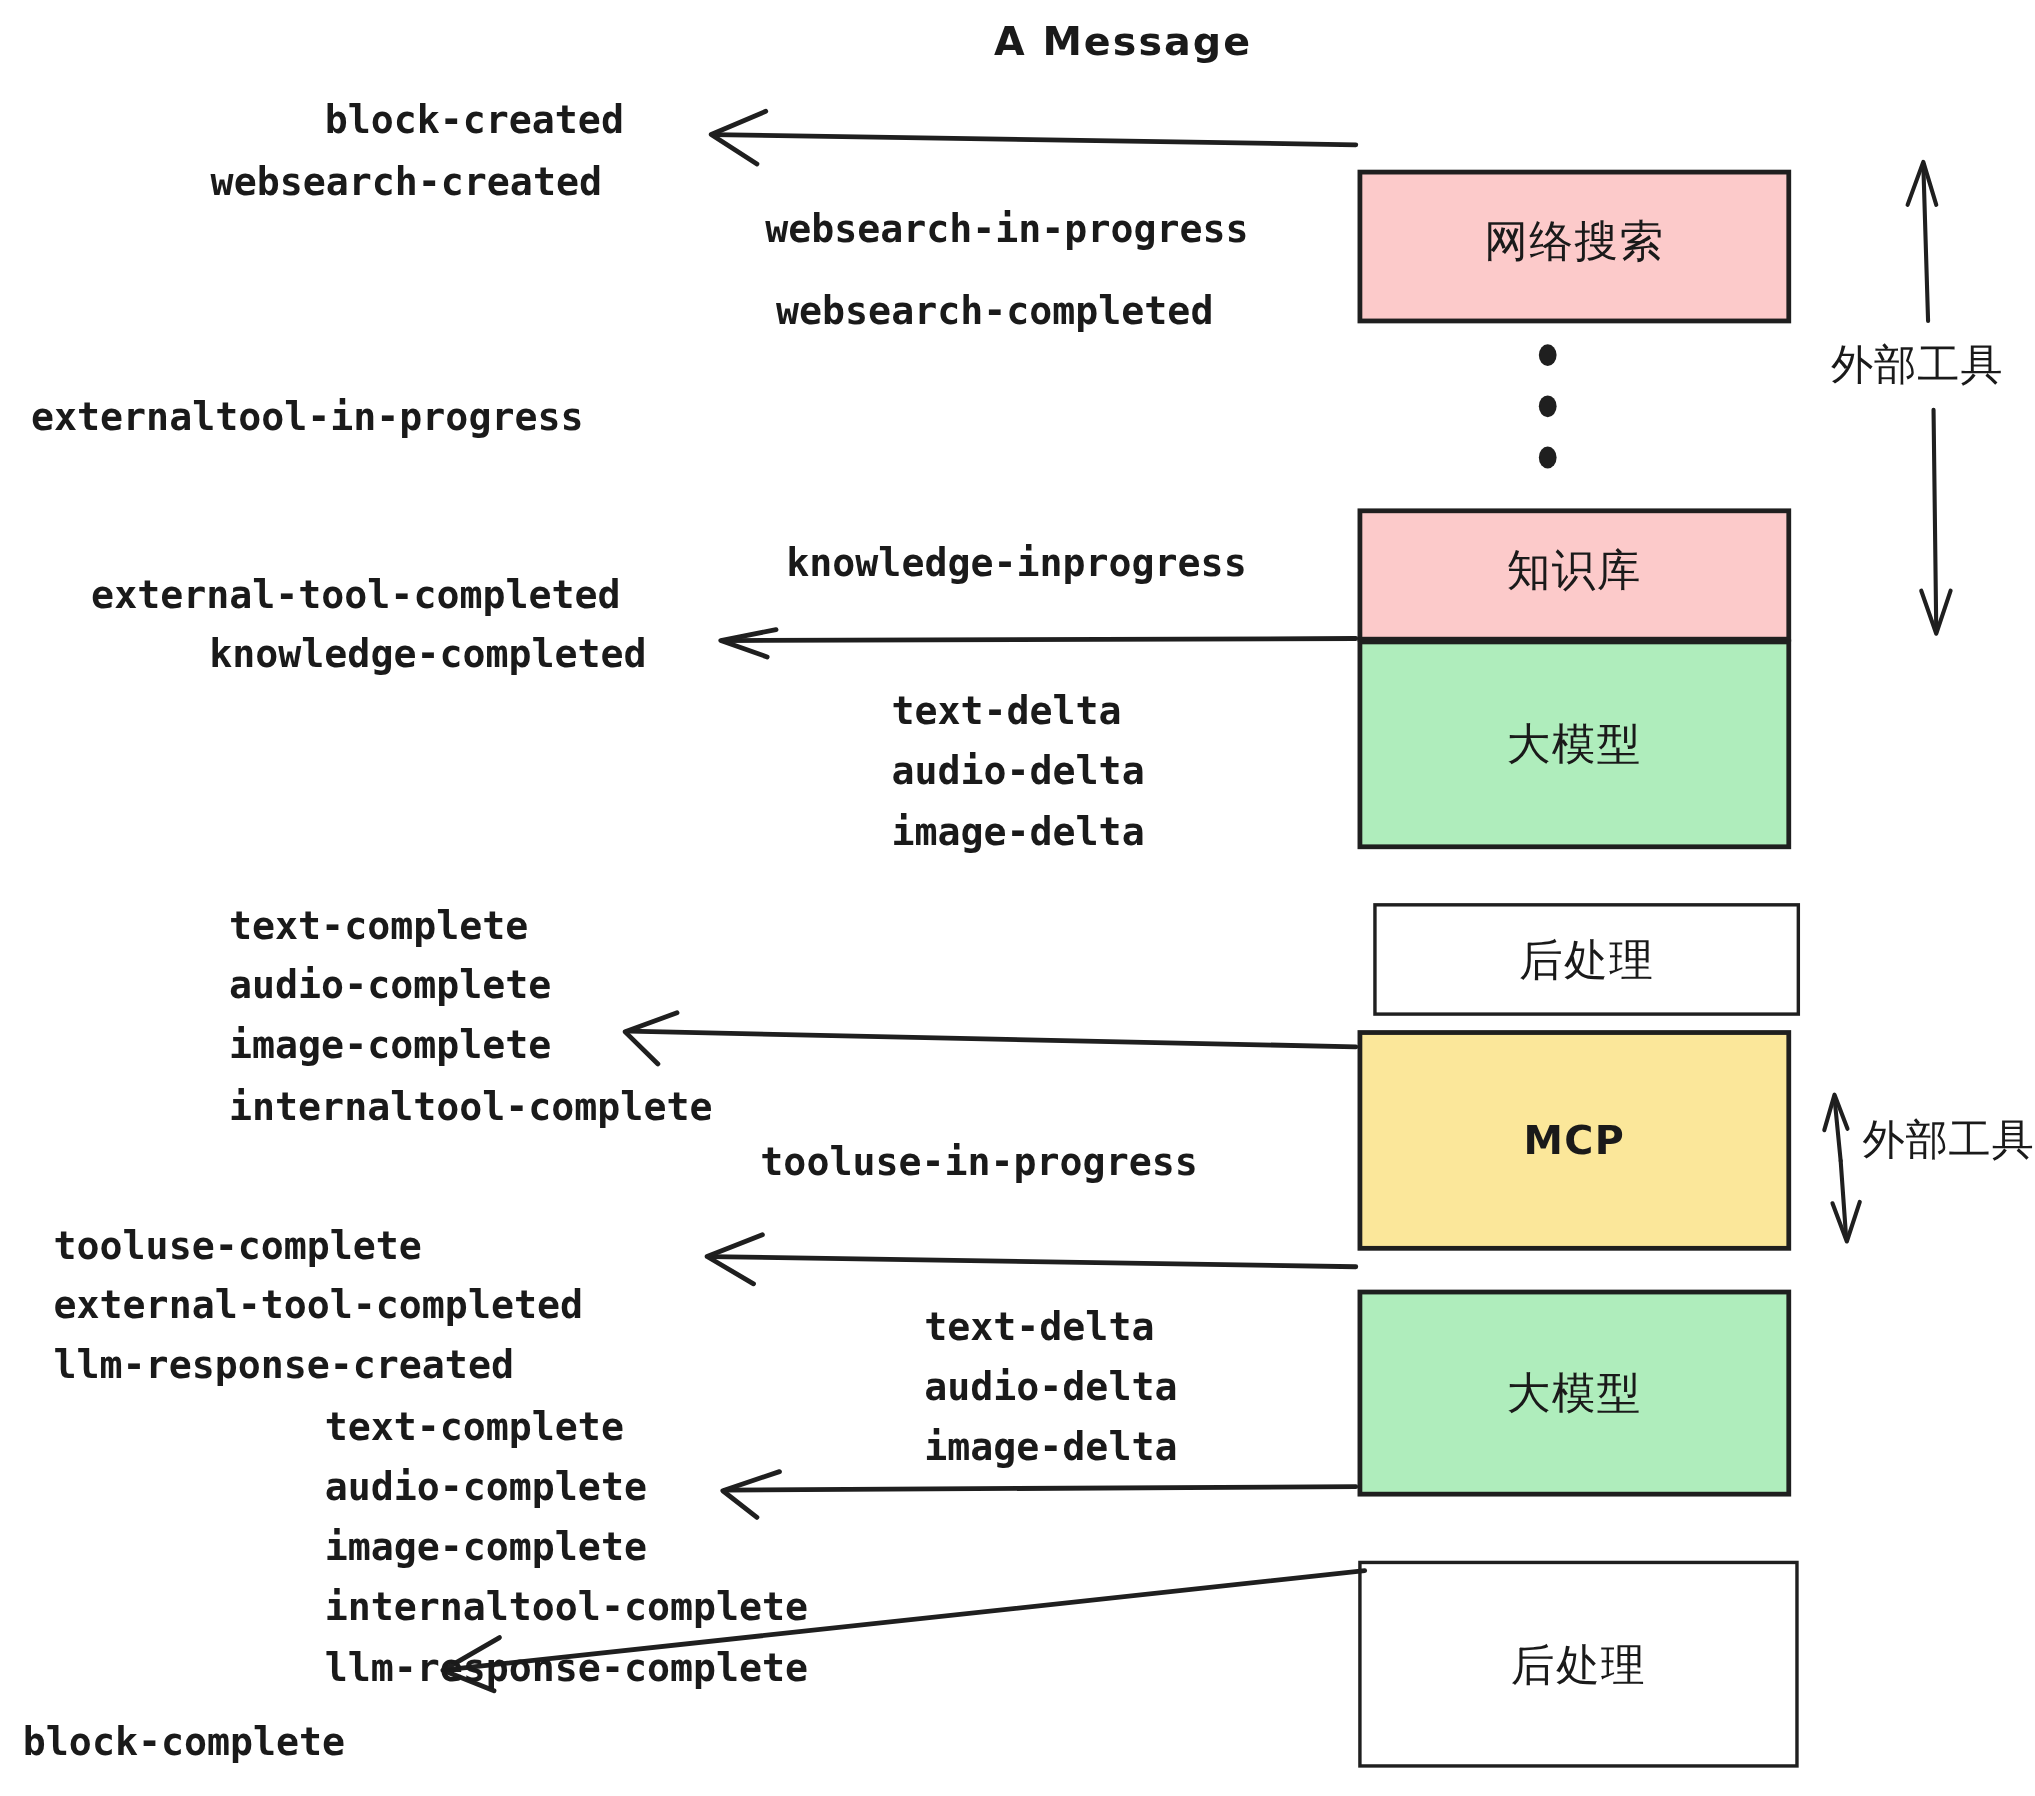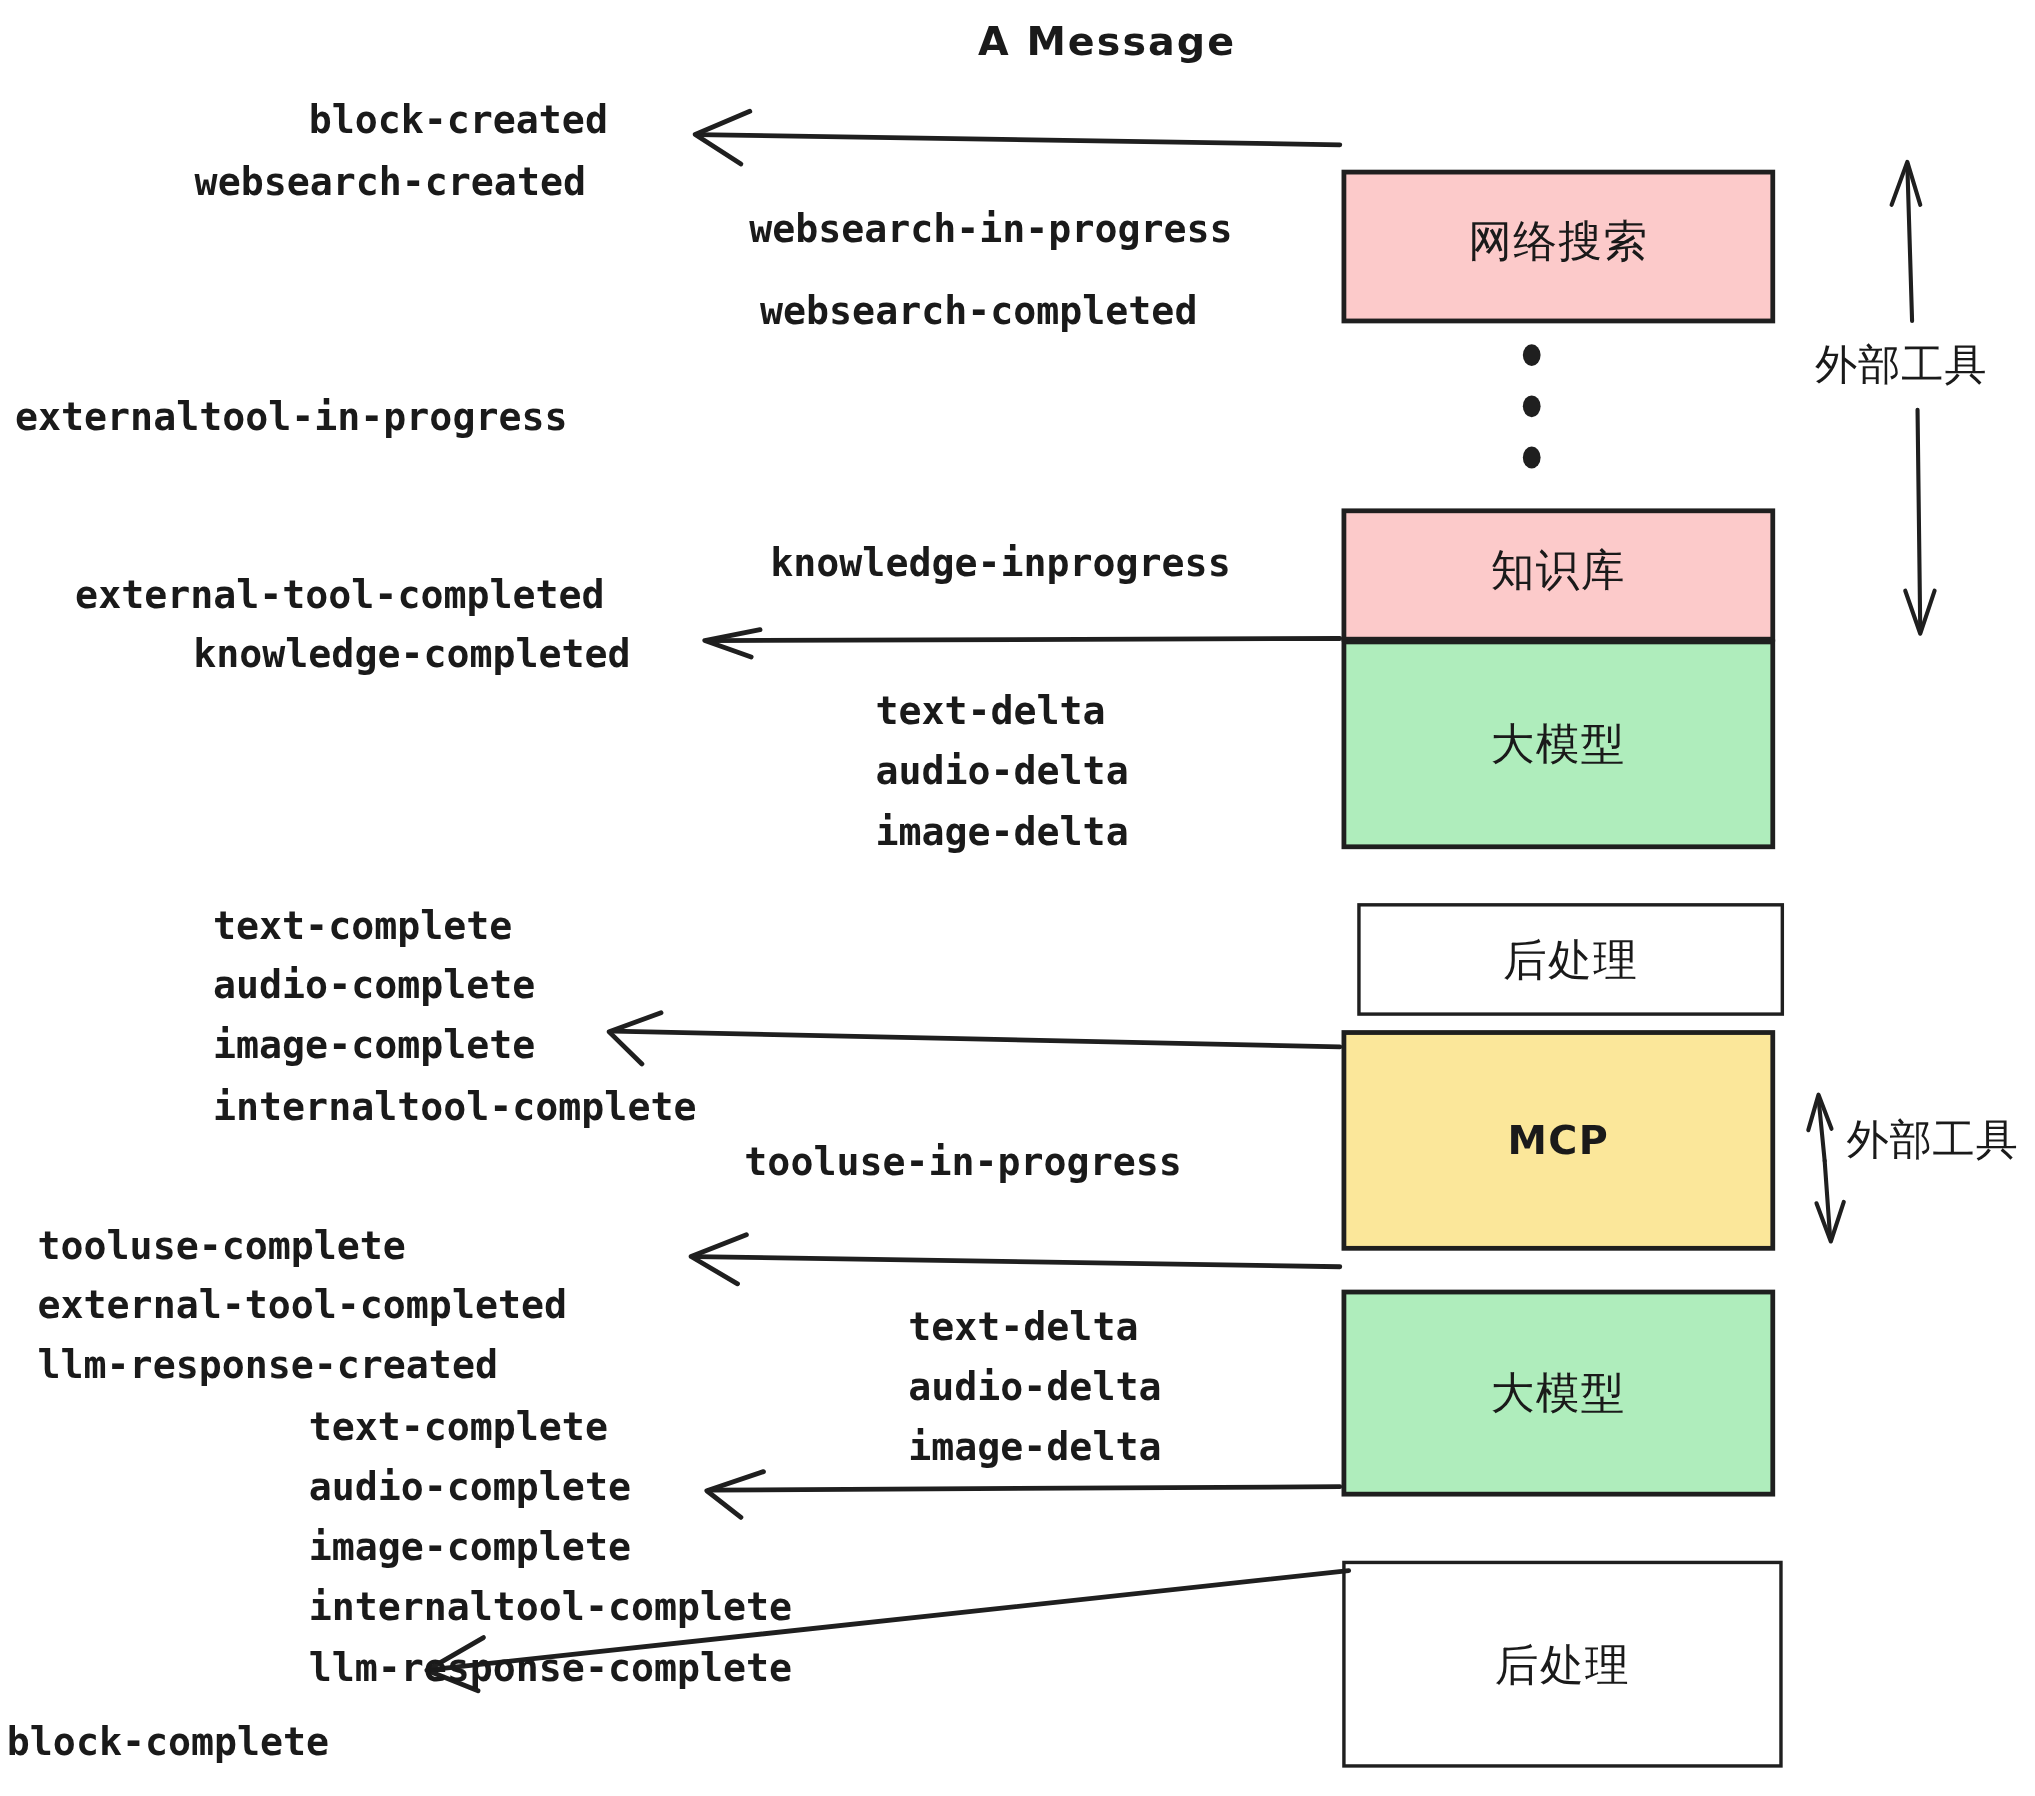--- a/index.html
+++ b/index.html
@@ -9,21 +9,21 @@
   }
   body {
     width: 2035px;
     height: 1796px;
     position: relative;
     overflow: hidden;
     font-family: "DejaVu Sans Mono", monospace;
   }
   #stage {
     position: absolute;
-    left: 0; top: 0;
+    left: 16px; top: 0;
     width: 1810px;
     height: 1796px;
   }
   svg#diagram {
     position: absolute;
     left: 0; top: 0;
     width: 2035px;
     height: 1796px;
     display: block;
   }

